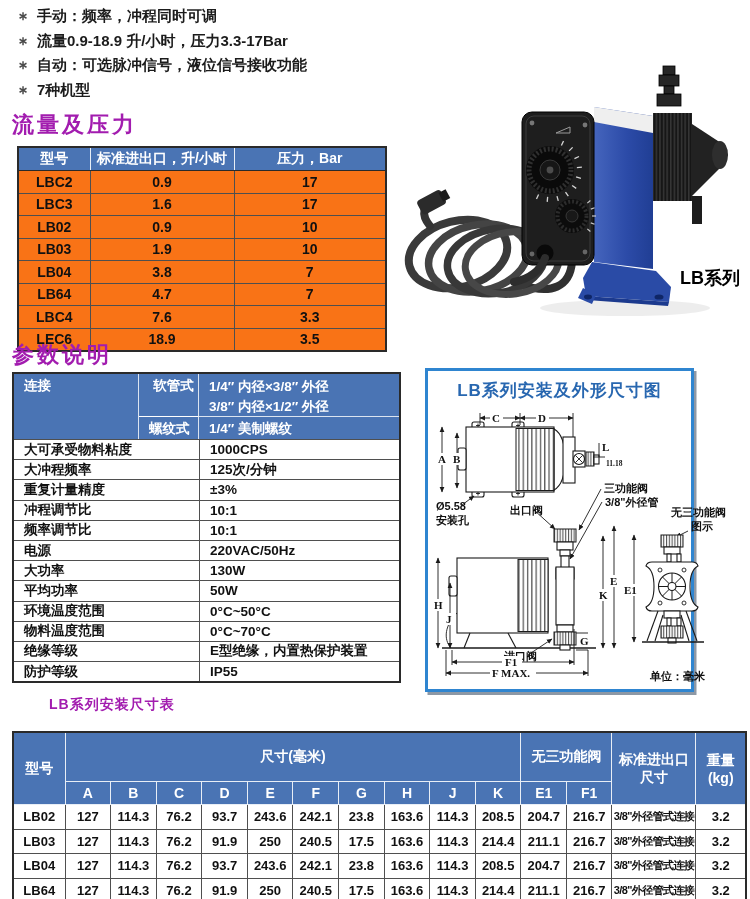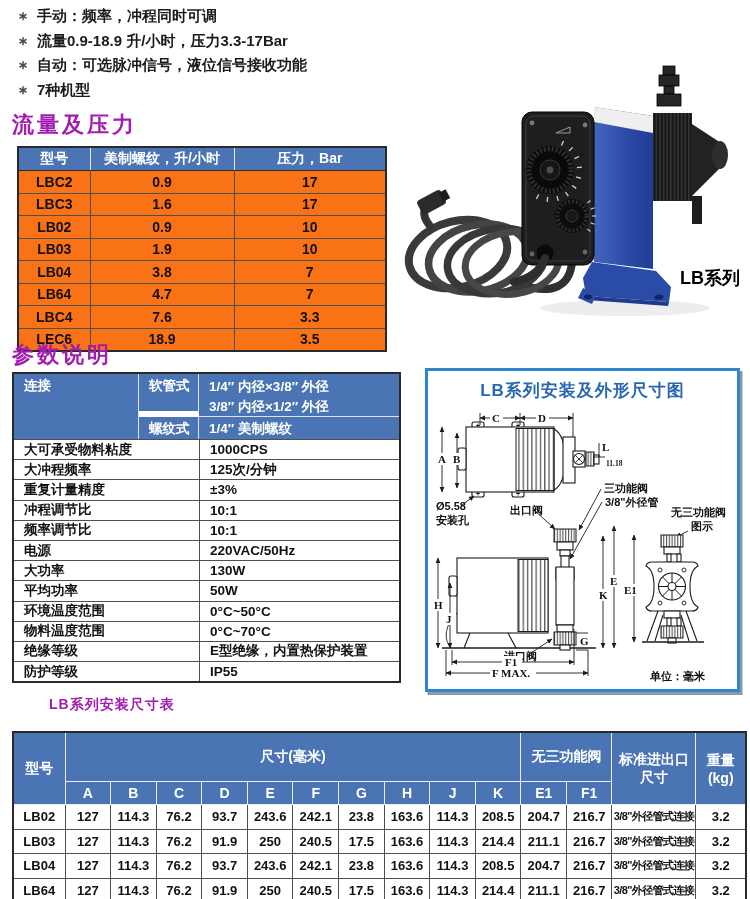--- a/index.html
+++ b/index.html
@@ -16,28 +16,28 @@
   .t1{position:absolute;left:17px;top:146px;width:368px;border:2px solid #2a2a2a;}
   .t1 th{background:var(--hblue);color:#fff;font-size:14px;font-weight:bold;height:20px;
          border:1px solid #e8eef6;border-bottom:1px solid #2a2a2a;}
   .t1 td{height:19.5px;font-size:14px;font-weight:bold;text-align:center;border:1px solid #4f4f4f;background:#f97316;}
   
   .ptable{position:absolute;left:12px;top:372px;width:389px;border:2px solid #2a2a2a;box-sizing:border-box;background:#fff;}
   .pblue{display:grid;grid-template-columns:125px 60px 1fr;grid-template-rows:43px 22px;
          background:var(--hblue);color:#fff;font-size:13.5px;font-weight:bold;}
   .pc{box-sizing:border-box;padding:3px 0 0 10px;}
   .pc-conn{grid-row:1/3;border-right:1px solid #dbe4f0;}
-  .pc-hose{border-right:1px solid #dbe4f0;border-bottom:6px solid #ffffff;}
+  .pc-hose{border-right:1px solid #dbe4f0;border-bottom:1px solid #ffffff;text-align:center;}
   .pc-hosev{border-bottom:1px solid #dbe4f0;line-height:19.5px;}
   .pc-thread{border-right:1px solid #dbe4f0;}
   .prow{display:flex;height:19.2px;border-top:1px solid #4f4f4f;font-size:13.5px;font-weight:bold;text-align:center;}
   .plabel{width:175px;padding-left:10px;display:flex;align-items:center;border-right:1px solid #4f4f4f;}
   .pvalue{padding-left:10px;display:flex;align-items:center;}
   
-  .dbox{position:absolute;left:425px;top:368px;width:315px;height:324px;border:3px solid var(--boxblue);
+  .dbox{position:absolute;left:425px;top:368px;width:269px;height:324px;border:3px solid var(--boxblue);
         background:#fff;box-sizing:border-box;box-shadow:2.5px 3px 0 #8d98a5;}
   .dtitle{position:relative;z-index:2;text-align:center;margin-top:8px;font-size:17px;font-weight:bold;
           color:var(--titleblue);letter-spacing:1px;}
   .dsvg{position:absolute;left:0;top:0;width:309px;height:318px;}
   .dt{font:bold 11px "Liberation Serif",serif;fill:#111;}
   .dts{font:bold 7.5px "Liberation Serif",serif;fill:#111;}
   .cl{font:bold 11px "Liberation Sans",sans-serif;fill:#111;}
   .dl{stroke:#1a1a1a;stroke-width:0.9;fill:none;}
   .ol{fill:#fff;stroke:#1a1a1a;stroke-width:1.1;}
   .oln{fill:none;stroke:#1a1a1a;stroke-width:1.1;}
@@ -78,21 +78,21 @@
   <div class="sec-title" style="left:12px;top:110px;">流量及压力</div>
   <table class="t1">
     <colgroup>
         <col style="width:72px">
         <col style="width:144px">
         <col style="width:152px">
       </colgroup>
     <thead>
         <tr>
           <th>型号</th>
-          <th>美制螺纹，升/小时</th>
+          <th>标准进出口，升/小时</th>
           <th>压力，Bar</th>
         </tr>
       </thead>
     <tbody>
         <tr>
           <td>LBC2</td>
           <td>0.9</td>
           <td>17</td>
         </tr>
         <tr>

